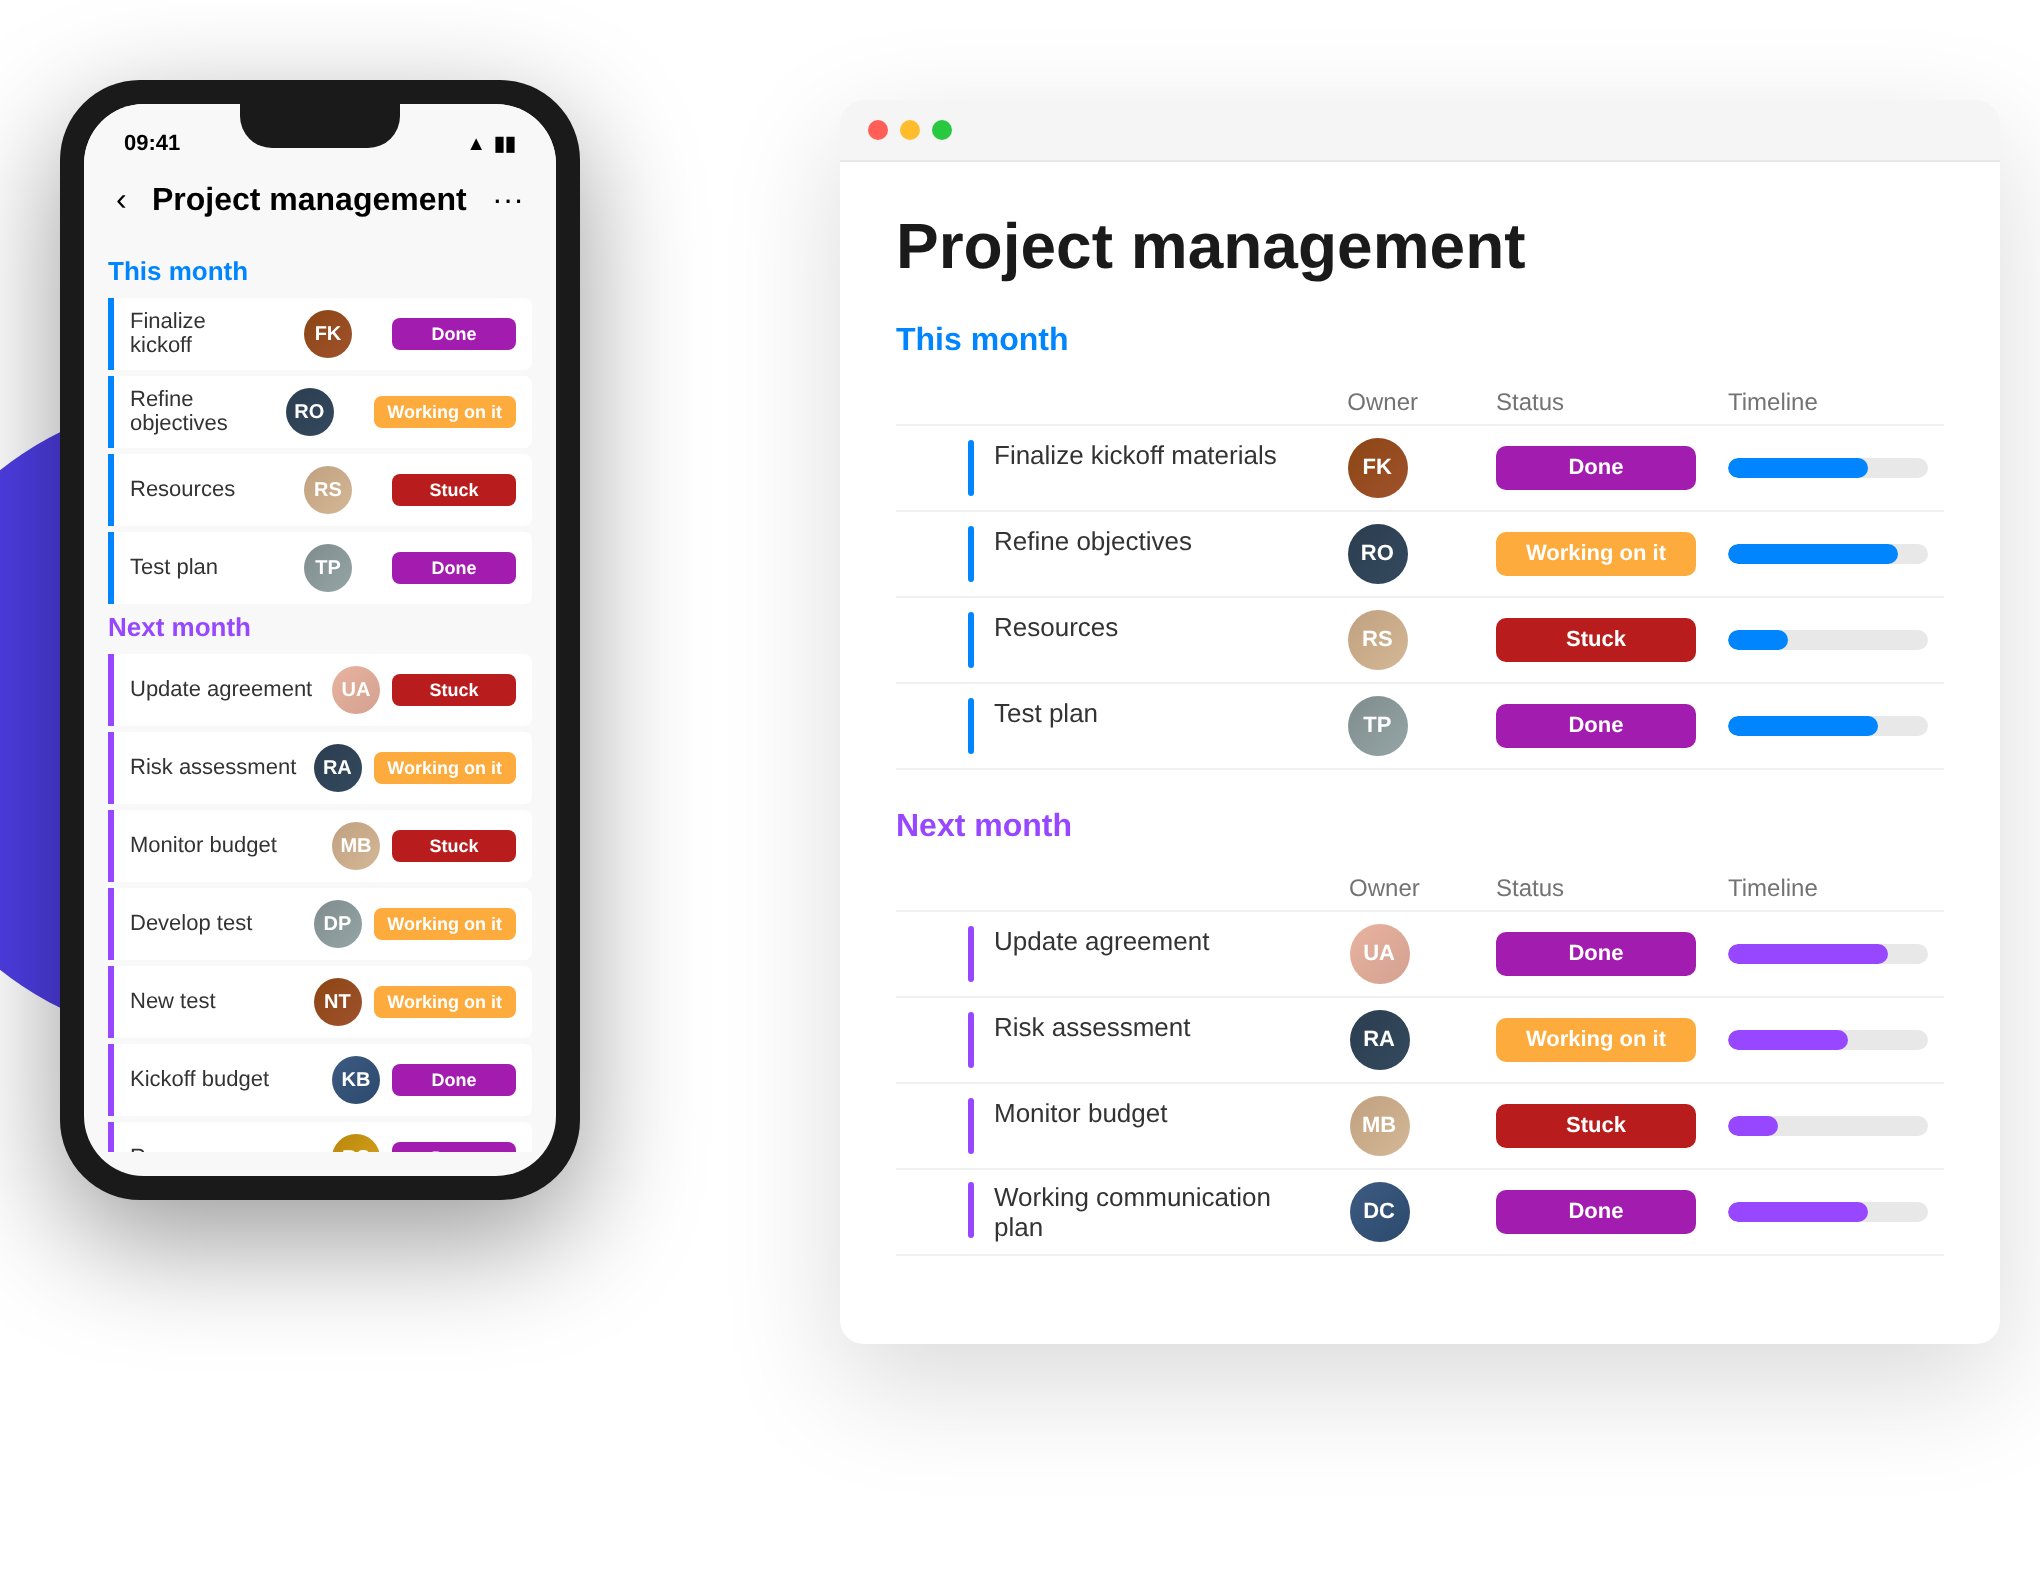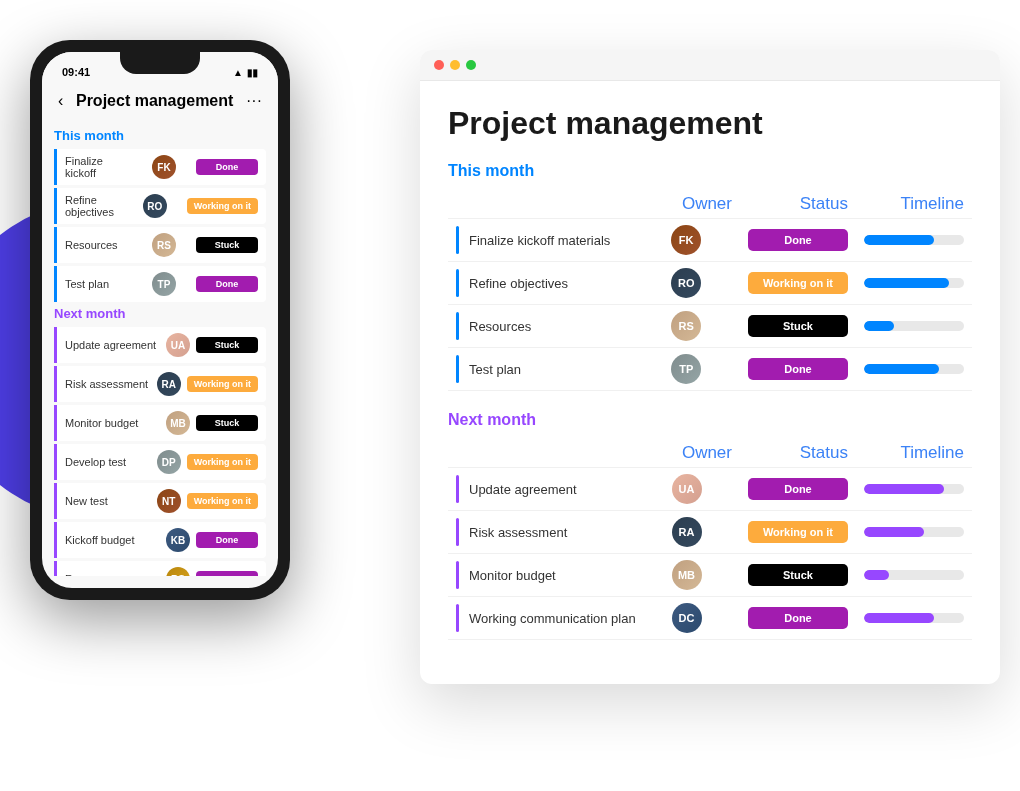--- a/index.html
+++ b/index.html
@@ -155,21 +155,21 @@
       border-radius: 4px;
       font-size: 9px;
       font-weight: 600;
       color: #fff;
       min-width: 62px;
       text-align: center;
     }
 
     .badge-done { background: #a21caf; }
     .badge-working { background: #fdab3d; }
-    .badge-stuck { background: #000000; }
+    .badge-stuck { background: #b91c1c; }
 
     
     .desktop-container {
       position: absolute;
       right: 20px;
       top: 50px;
       z-index: 2;
       width: 580px;
     }
 
@@ -217,40 +217,40 @@
     .desktop-section-title.blue { color: #0085ff; }
     .desktop-section-title.purple { color: #9747ff; }
 
     .desktop-table {
       width: 100%;
       border-collapse: collapse;
       margin-bottom: 20px;
     }
 
     .desktop-table th {
-      font-size: 17px;
-      color: #3b82f6;
+      font-size: 12px;
+      color: #737373;
       font-weight: 400;
       padding: 4px 8px;
-      text-align: right;
+      text-align: left;
     }
 
     .desktop-table td {
       padding: 6px 8px;
       border-bottom: 1px solid #f0f0f0;
       background: #fff;
     }
 
     .desktop-table tr:first-child td {
       border-top: 1px solid #f0f0f0;
     }
 
     .task-name-cell {
       display: flex;
-      align-items: center;
+      margin-left: 28px;
     }
 
     .task-border-indicator {
       width: 3px;
       height: 28px;
       border-radius: 2px;
       margin-right: 10px;
       flex-shrink: 0;
     }
 

